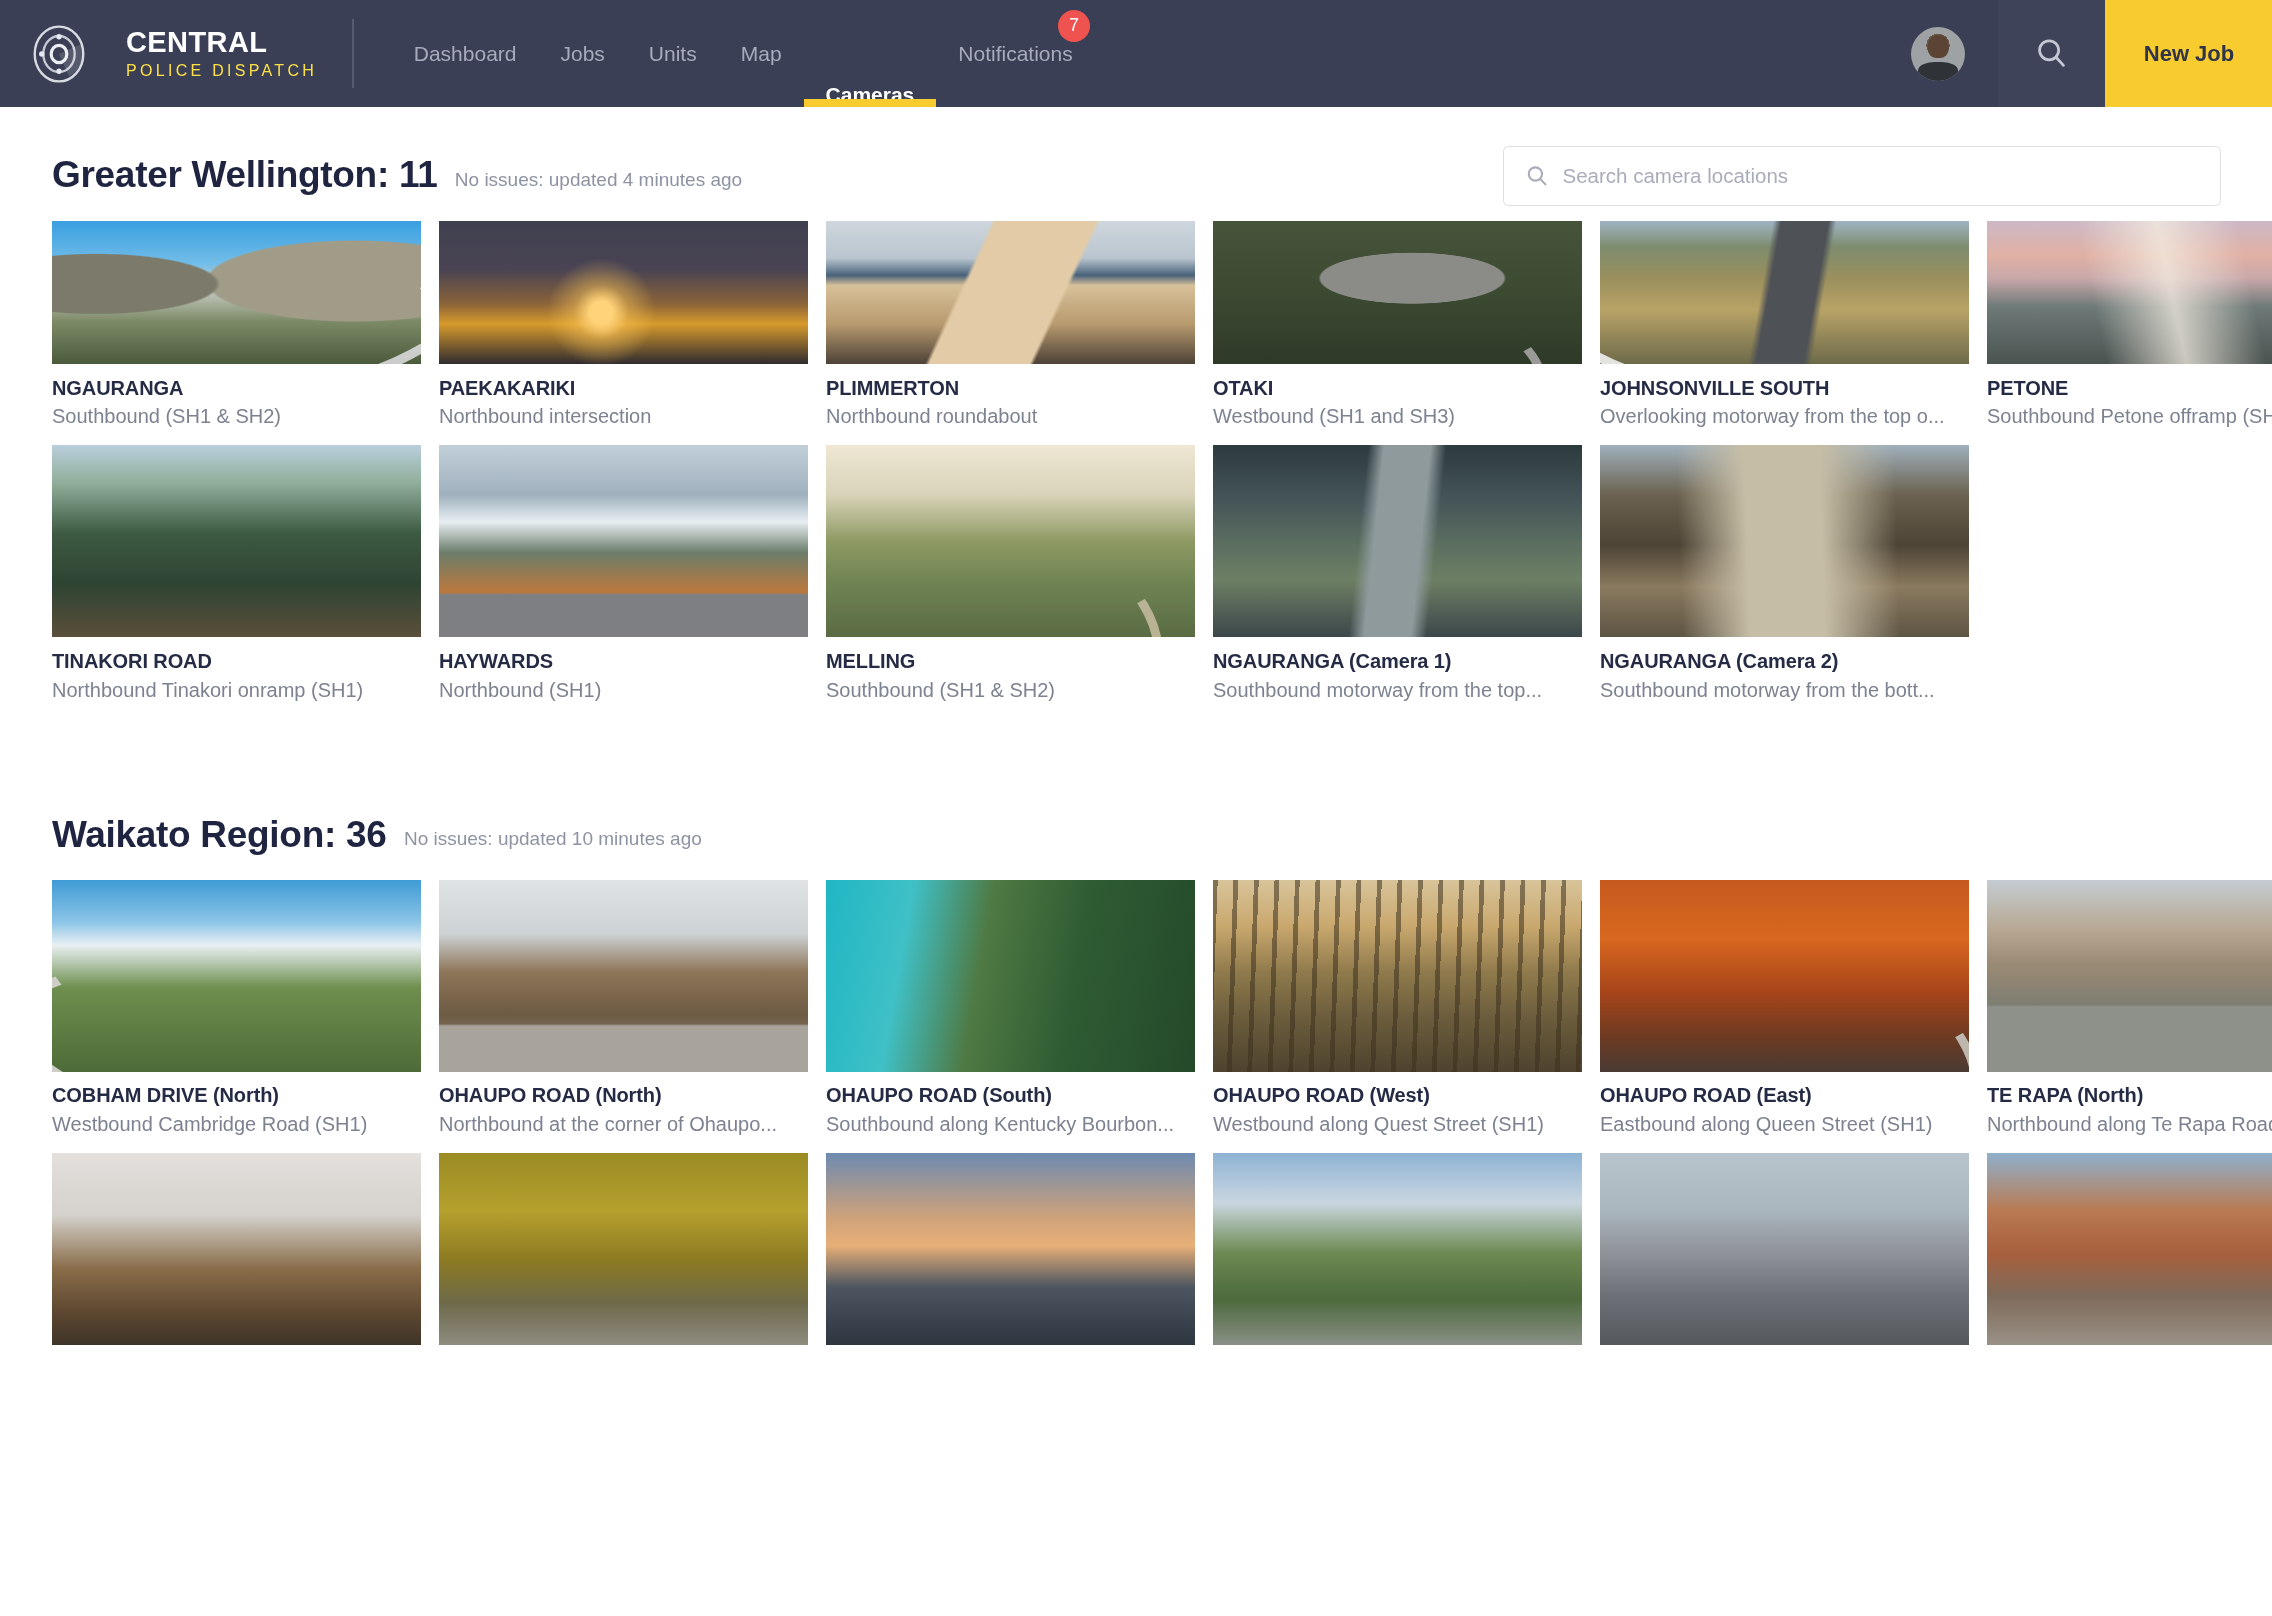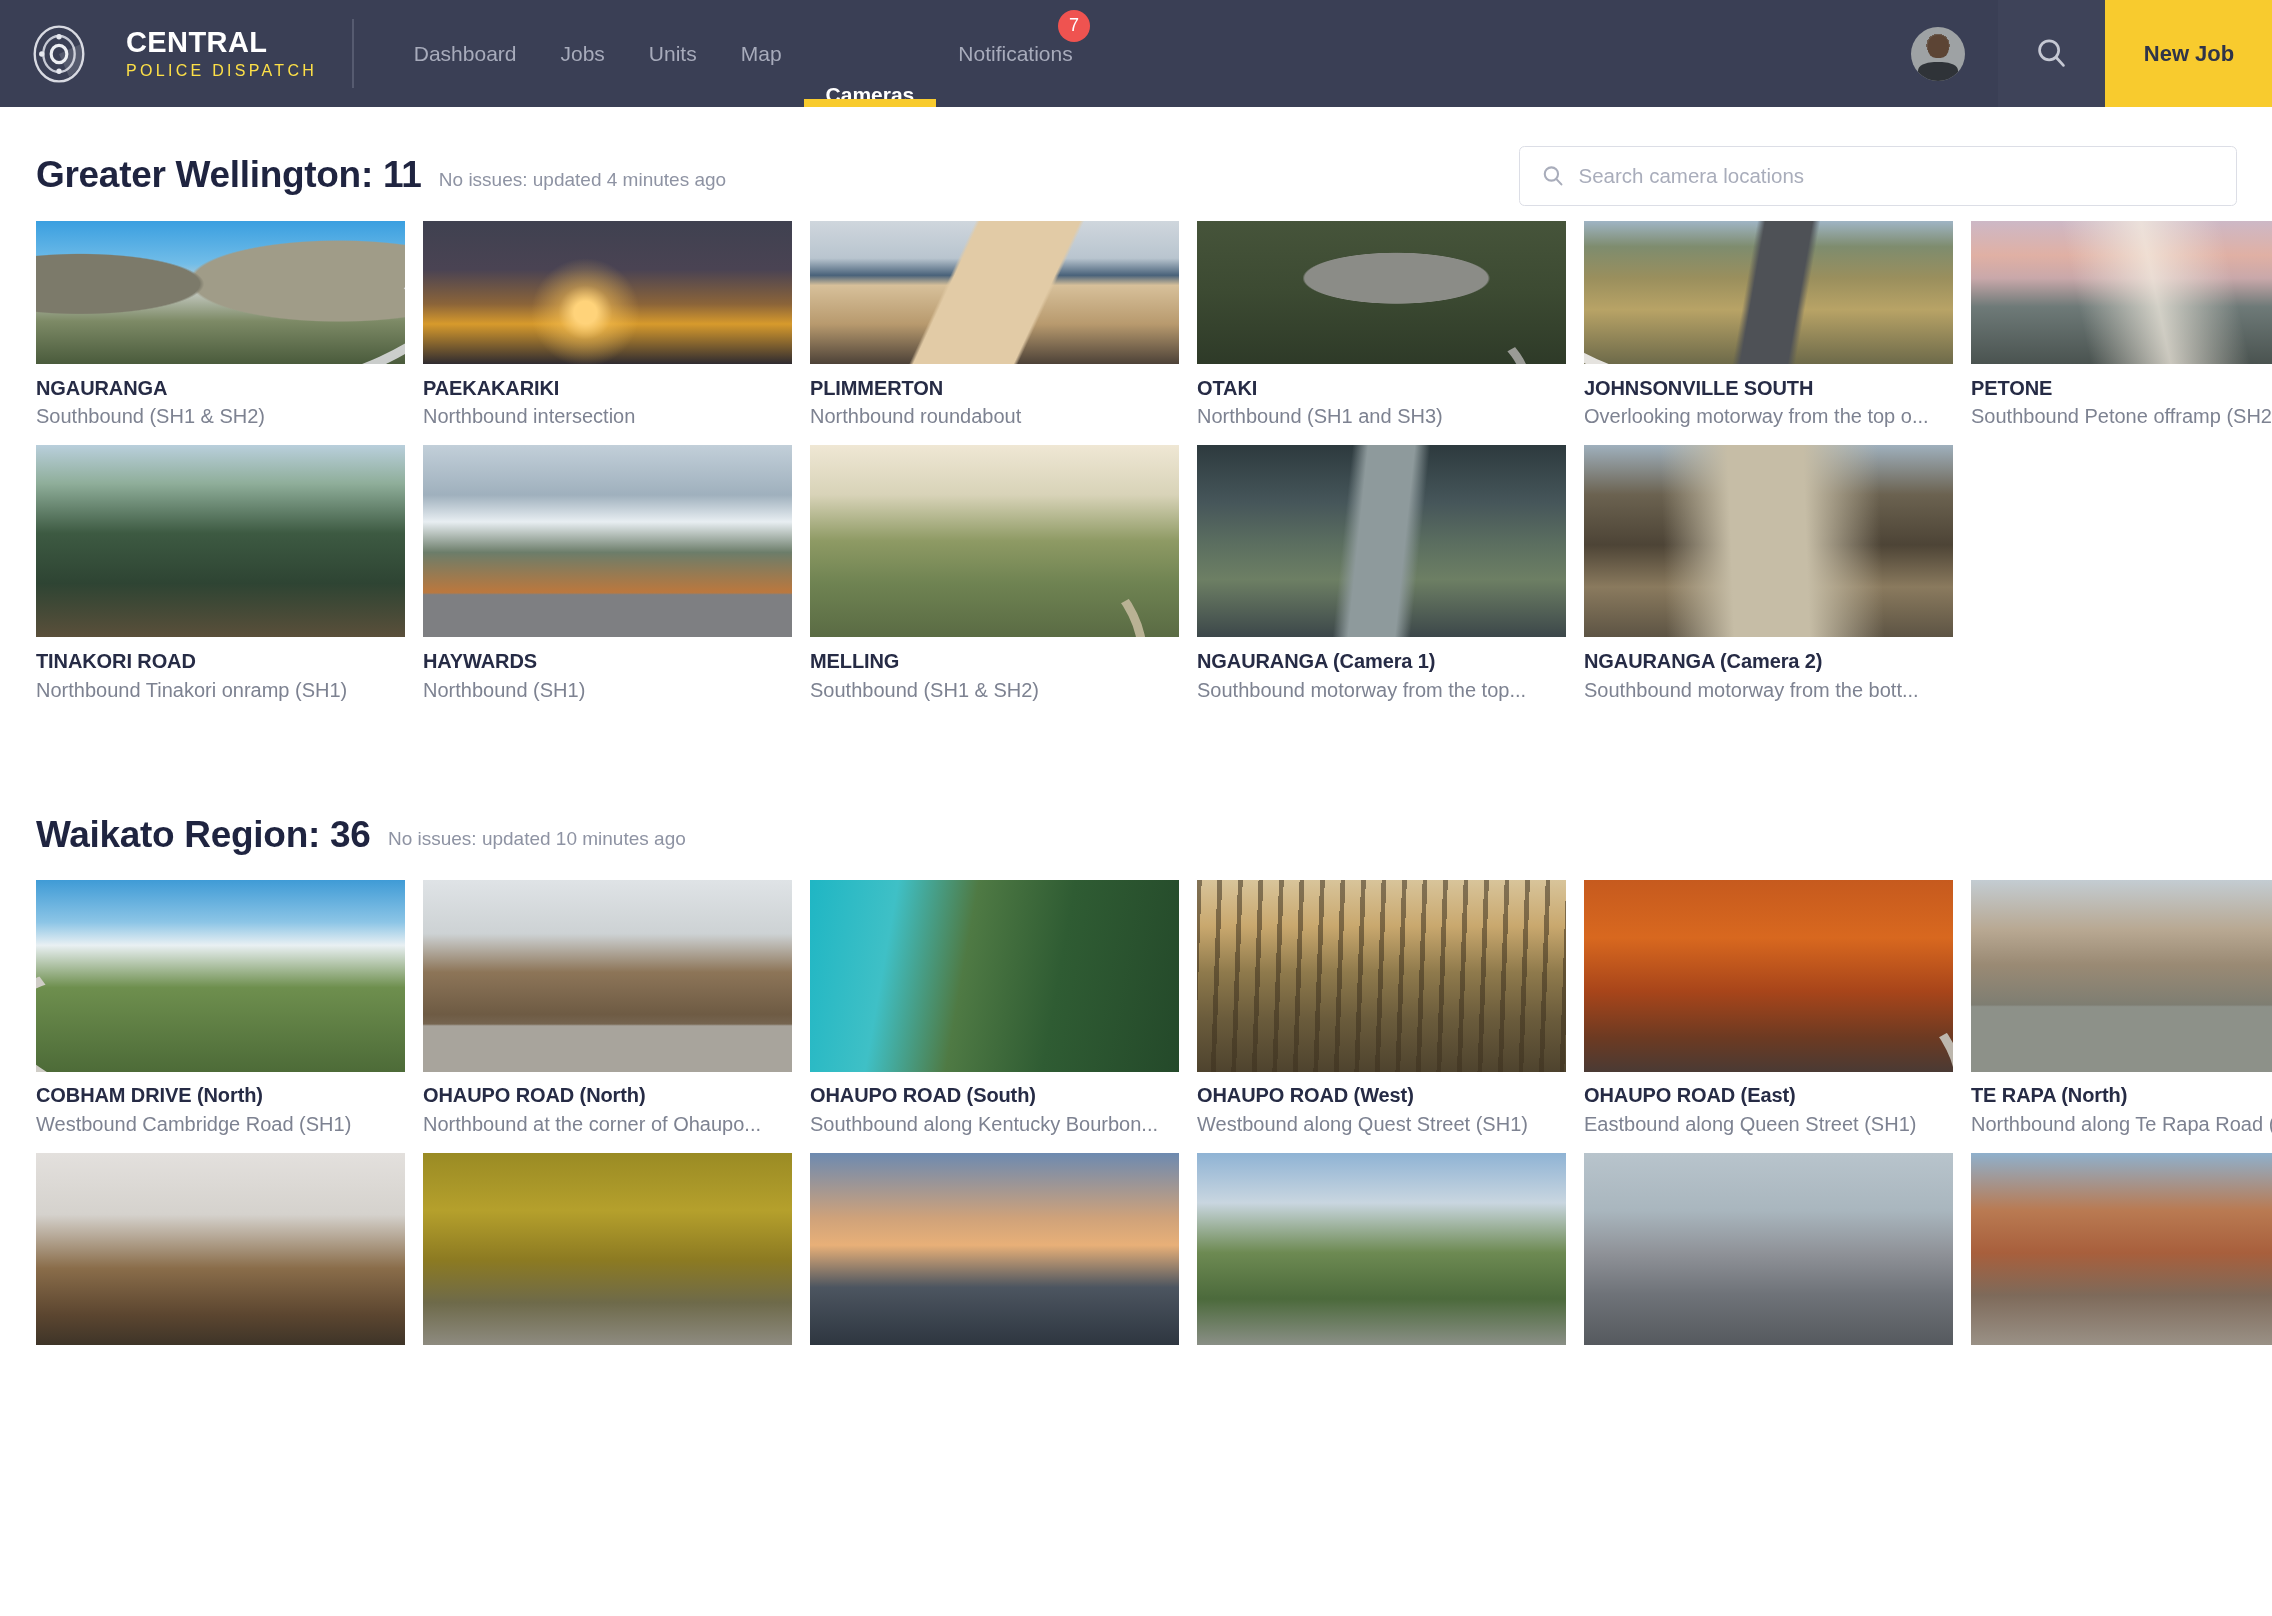--- a/index.html
+++ b/index.html
@@ -88,21 +88,21 @@
     cursor: pointer;
   }
   .newjob {
     width: 168px; background: #f8cb2e;
     display: flex; align-items: center; justify-content: center;
     color: #2f3449; font-size: 22px; font-weight: bold;
     cursor: pointer;
   }
 
   
-  .content { padding: 0 36px; }
+  .content { padding: 0 52px; }
 
   .section-head {
     display: flex; align-items: flex-end;
     padding-top: 49px;
     position: relative;
   }
   .section-title {
     font-size: 37px; font-weight: bold; color: #1f2440;
     letter-spacing: -0.3px; line-height: 1;
   }
@@ -278,21 +278,21 @@
       <div class="card-title">PLIMMERTON</div>
       <div class="card-desc">Northbound roundabout</div>
     </div>
 
     <div class="card">
       <div class="thumb" style="background:linear-gradient(#46543a 0%,#3c4a32 50%,#2e3a28 100%)">
         <div class="ph" style="background:radial-gradient(ellipse 62% 44% at 54% 40%,#8b8c87 0 40%,transparent 41%),radial-gradient(ellipse 30% 22% at 54% 40%,#3c4a32 0 60%,transparent 61%)"></div>
         <div class="road2" style="border-color:transparent #9a9b96 #9a9b96 transparent"></div>
       </div>
       <div class="card-title">OTAKI</div>
-      <div class="card-desc">Northbound (SH1 and SH3)</div>
+      <div class="card-desc">Westbound (SH1 and SH3)</div>
     </div>
 
     <div class="card">
       <div class="thumb" style="background:linear-gradient(#9fb4c4 0%,#7e8c6e 18%,#9a8f5d 40%,#b8a366 62%,#6d6a4a 100%)">
         <div class="ph" style="background:linear-gradient(100deg,transparent 44%,#4e5156 46% 58%,transparent 60%)"></div>
         <div class="road" style="border-color:transparent transparent #e5e3df #e5e3df;transform:rotate(8deg)"></div>
       </div>
       <div class="card-title">JOHNSONVILLE SOUTH</div>
       <div class="card-desc">Overlooking motorway from the top o...</div>
     </div>

